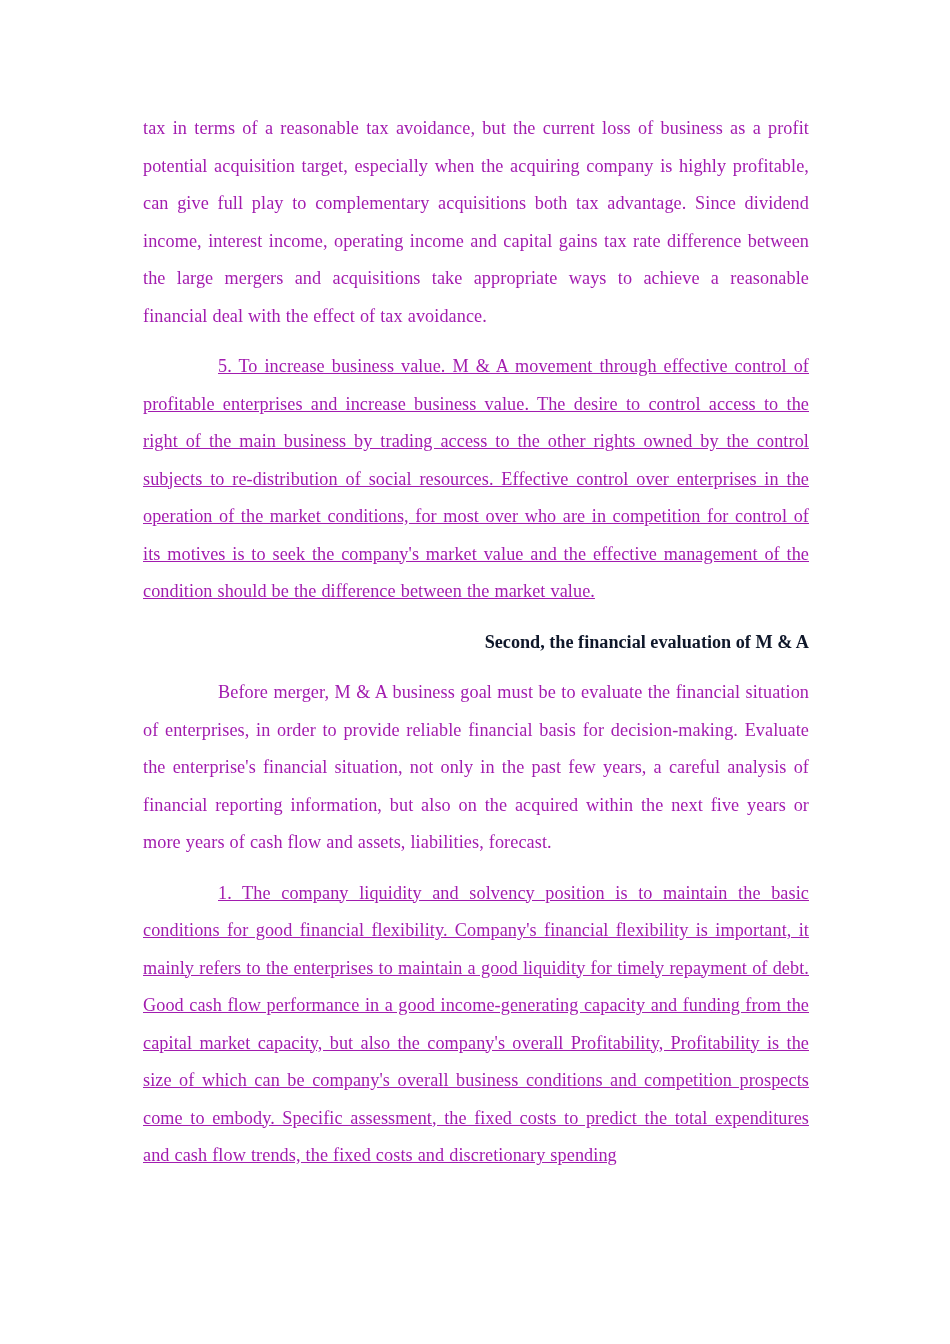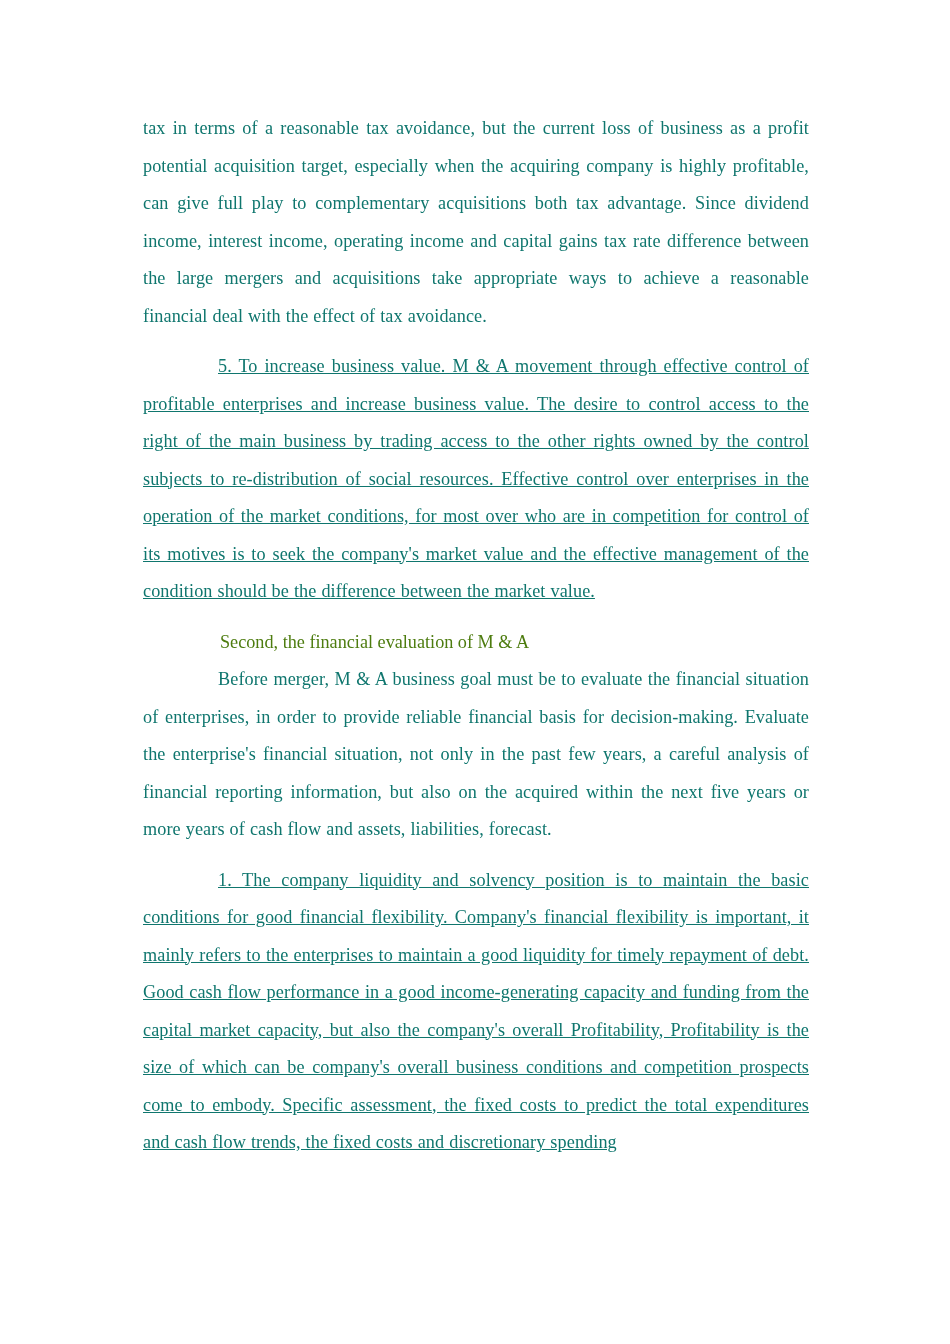--- a/index.html
+++ b/index.html
@@ -32,21 +32,21 @@
     width: 666px;
   }
 
   .para {
     margin: 0;
     padding: 0;
     font-size: 18.2px;
     line-height: 37.5px;
     text-align: justify;
     text-justify: inter-word;
-    color: #0f766e;
+    color: #a21caf;
     word-spacing: 0.02em;
     letter-spacing: 0.005em;
   }
 
   
   .para.indent {
     text-indent: 75px;
   }
 
   
@@ -59,30 +59,32 @@
     margin-top: 13px;
     text-decoration: underline;
   }
 
   
   .heading-line {
     margin: 0;
     padding: 0;
     font-size: 18.2px;
     line-height: 37.5px;
-    text-align: left;
+    text-align: right;
     text-indent: 77px;
-    color: #4d7c0f;
+    color: #0f172a;
+    font-weight: bold;
   }
 
   .heading-line {
     margin-top: 13px;
   }
 
   .para.after-heading {
+    margin-top: 13px;
   }
 </style>
 </head>
 <body>
 
 <div class="page">
 
   <div class="text-column">
 
     <p class="para flush">tax in terms of a reasonable tax avoidance, but the current loss of business as a profit potential acquisition target, especially when the acquiring company is highly profitable, can give full play to complementary acquisitions both tax advantage. Since dividend income, interest income, operating income and capital gains tax rate difference between the large mergers and acquisitions take appropriate ways to achieve a reasonable financial deal with the effect of tax avoidance.</p>

